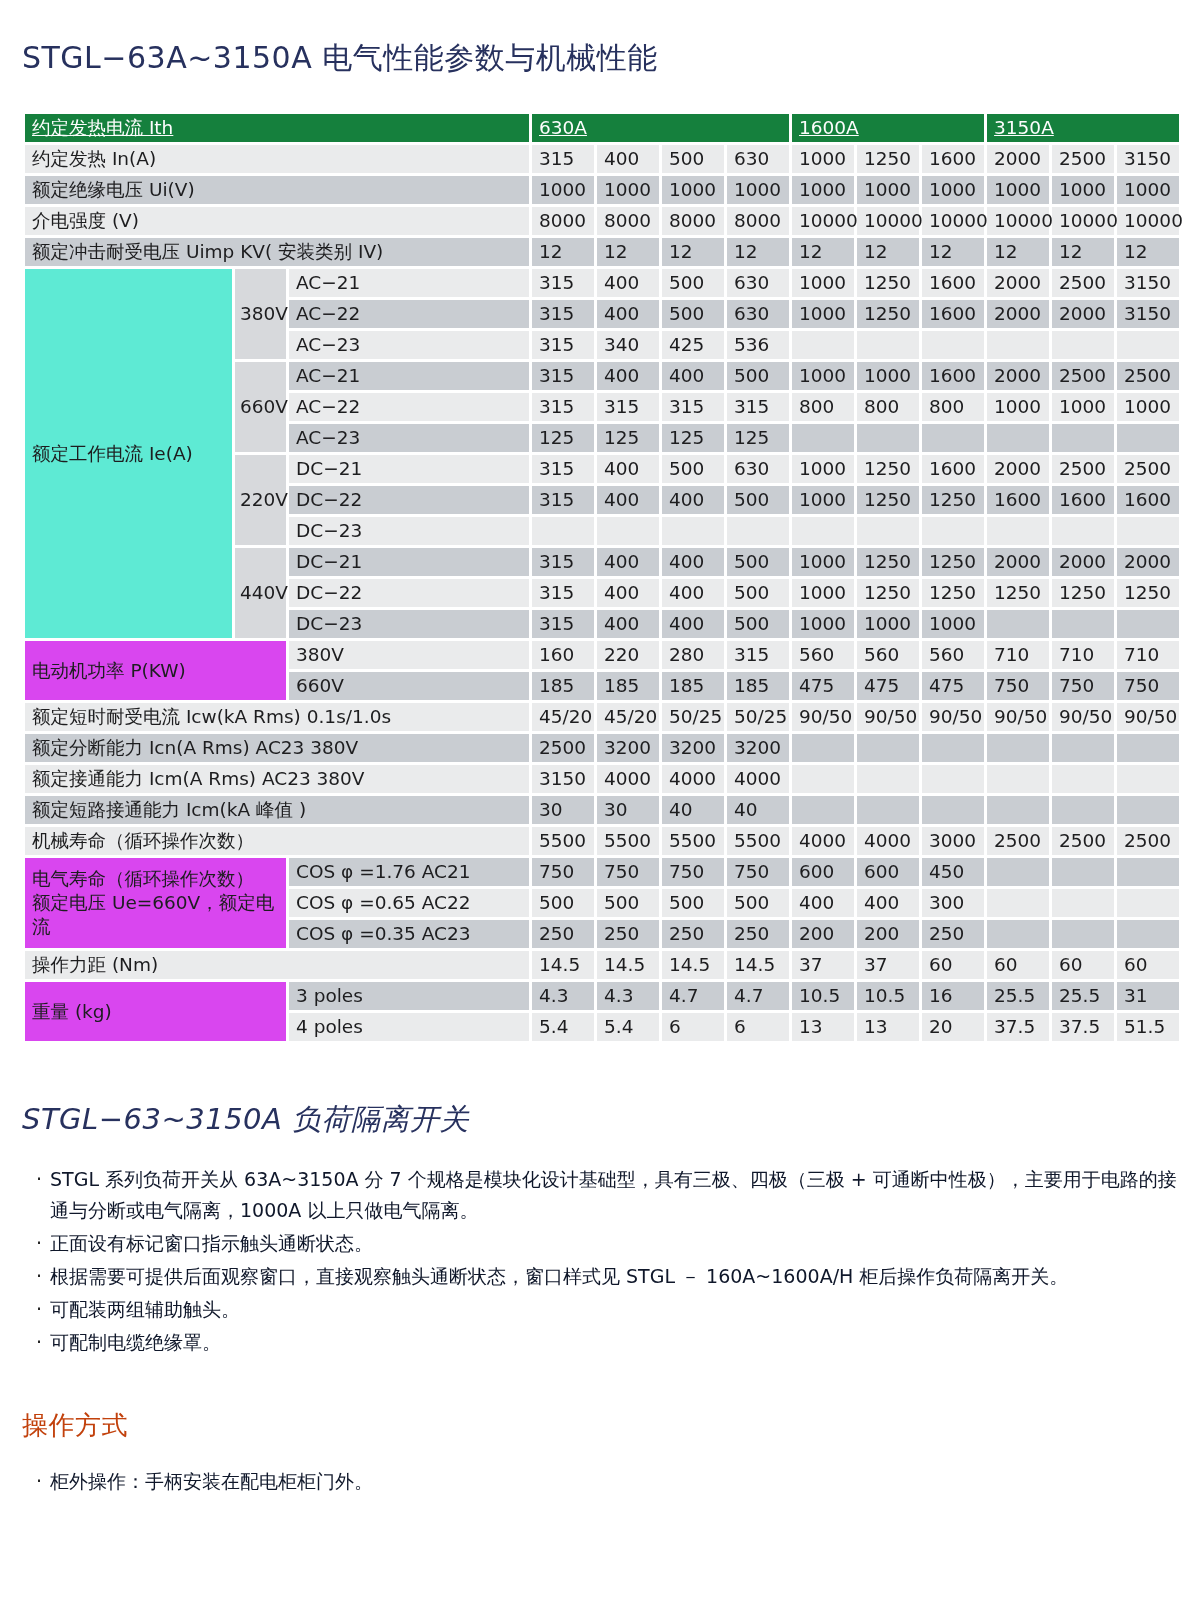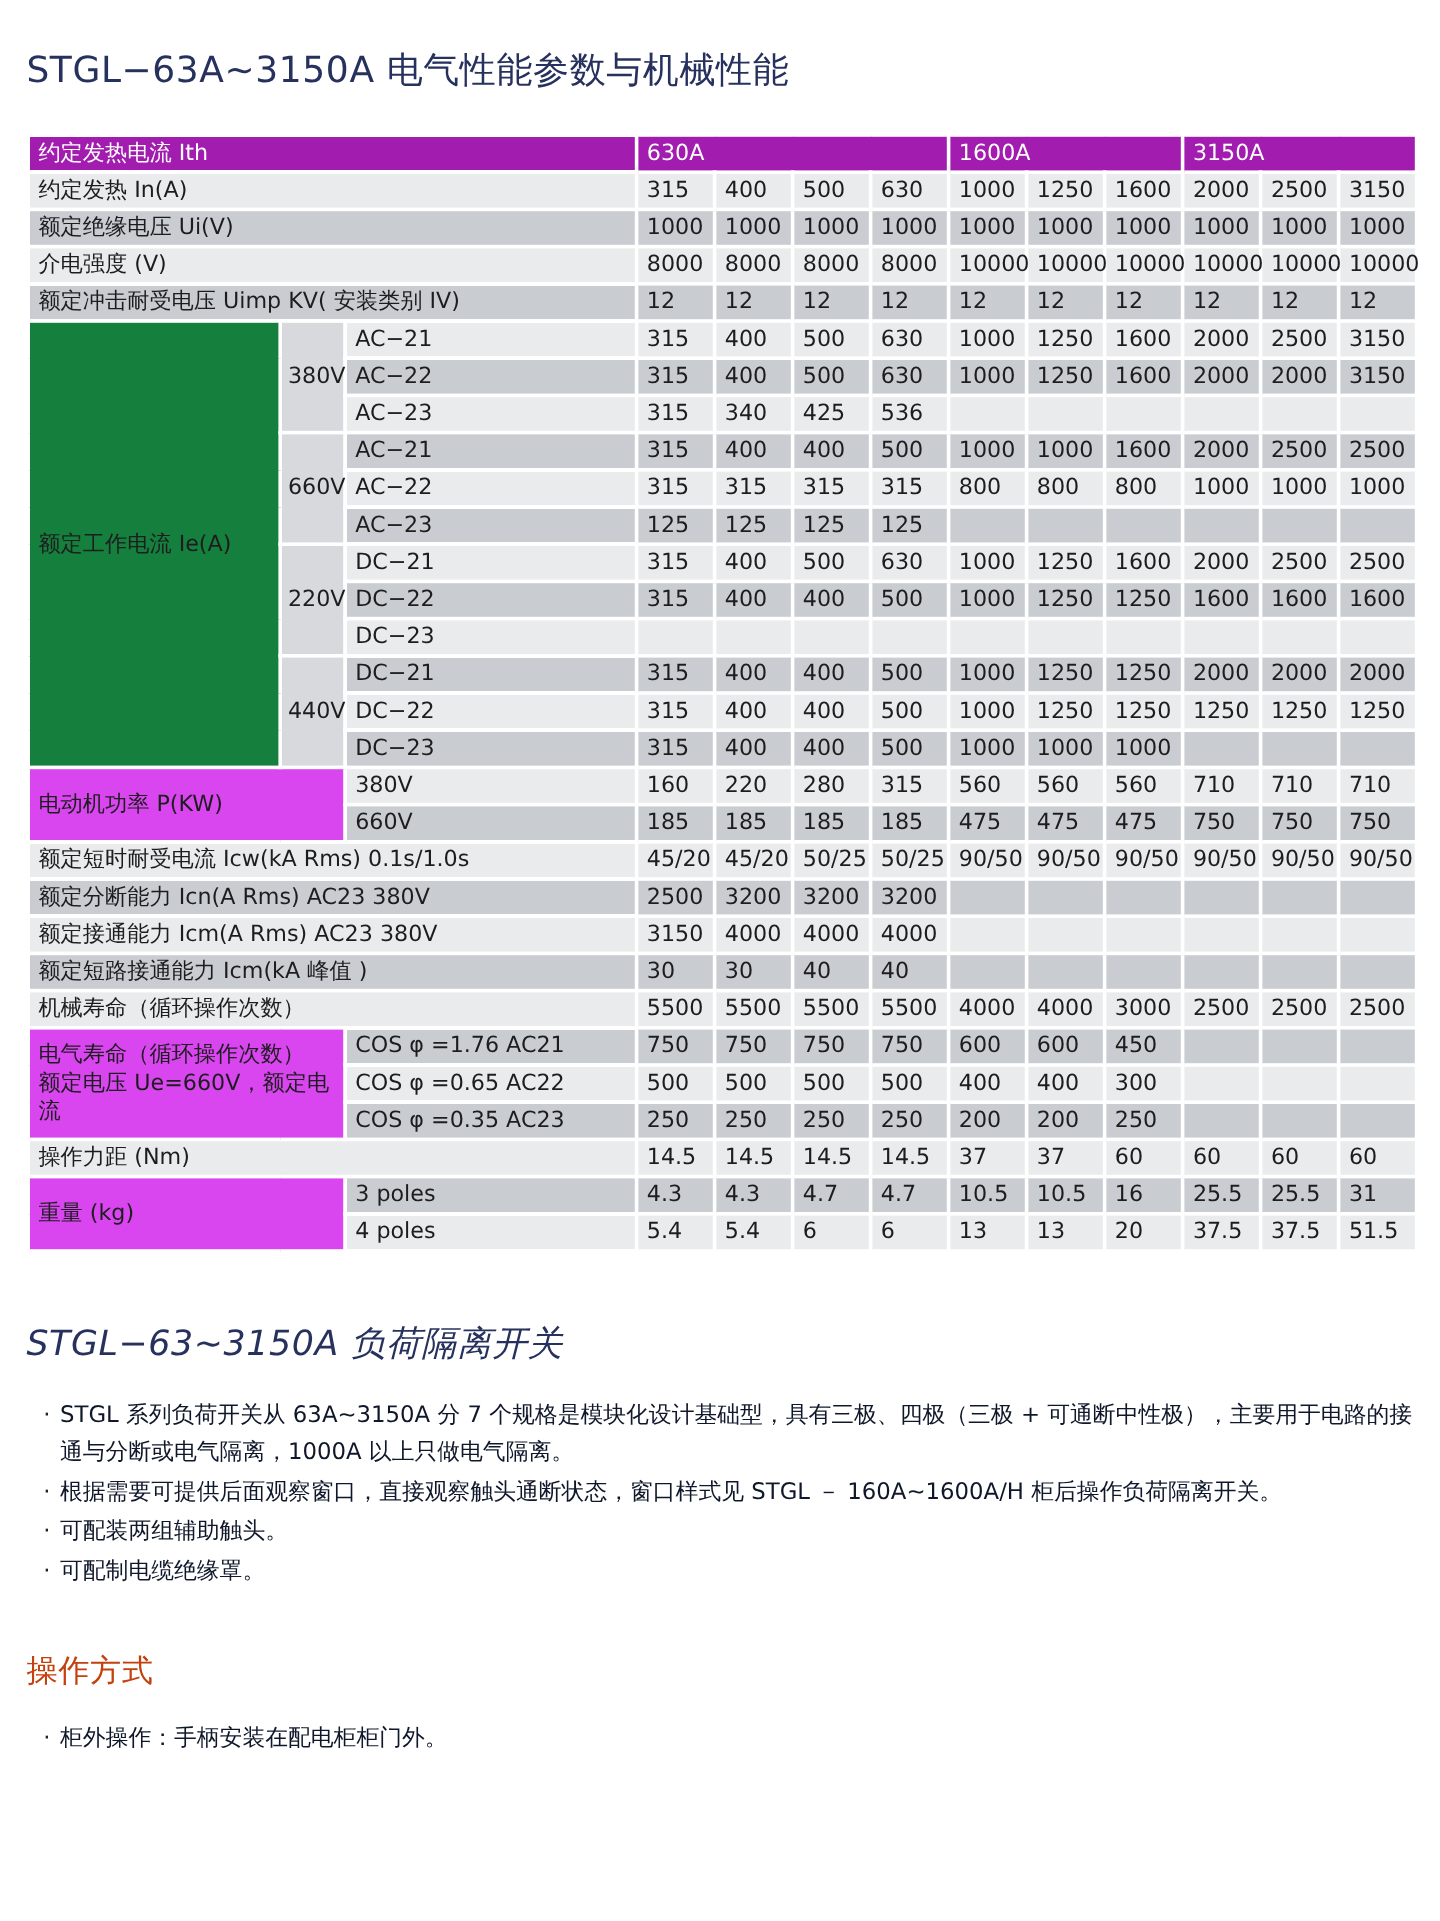--- a/index.html
+++ b/index.html
@@ -5,24 +5,24 @@
   html,body{margin:0;padding:0;background:#fff;}
   body{width:1200px;font-family:"DejaVu Sans","Liberation Sans",sans-serif;color:#1d1d1f;}
   .page{width:987px;min-height:1601px;box-sizing:border-box;padding:38px 20px 40px 22px;}
   h1{font-size:30px;font-weight:500;color:#27315e;margin:0 0 32px 0;letter-spacing:.5px;}
   h2{font-size:29px;font-weight:500;color:#27315e;margin:56px 0 24px 0;letter-spacing:.5px;font-style:italic;}
   h3{font-size:26px;font-weight:500;color:#c2410c;margin:50px 0 22px 0;letter-spacing:.5px;}
 
   table.spec{border-collapse:collapse;table-layout:fixed;width:1158px;}
   table.spec td{border:3px solid #fff;height:28px;font-size:18.5px;line-height:28px;
     padding:0 2px 0 7px;white-space:nowrap;vertical-align:middle;}
-  tr.hd td{background:#a21caf;color:#fdfdfd;}
+  tr.hd td{background:#15803d;color:#fdfdfd;text-decoration:underline;}
   tr.lt td{background:#eaebec;}
   tr.dk td{background:#c9cdd2;}
-  tr td.grp{background:#15803d;vertical-align:middle;}
+  tr td.grp{background:#5eead4;vertical-align:middle;}
   tr td.volt{background:#d7d9dc;vertical-align:middle;padding-left:5px;}
   tr td.mid{background:#d946ef;vertical-align:middle;white-space:normal;line-height:24px;}
   td.lbl,td.cat{overflow:hidden;}
 
   .bullets{list-style:none;margin:0;padding:0;width:1158px;}
   .bullets li{position:relative;padding-left:20px;font-size:19px;line-height:31px;color:#0f172a;margin:0 0 2px 8px;}
   .bullets li::before{content:"·";position:absolute;left:6px;top:0;color:#222;}
   .op-bullets li{line-height:32px;}
 </style>
 </head>
@@ -471,20 +471,21 @@
           <td>37.5</td>
           <td>37.5</td>
           <td>51.5</td>
         </tr>
     </tbody>
   </table>
 
   <h2>STGL−63~3150A 负荷隔离开关</h2>
   <ul class="bullets">
     <li>STGL 系列负荷开关从 63A~3150A 分 7 个规格是模块化设计基础型，具有三极、四极（三极 + 可通断中性极），主要用于电路的接通与分断或电气隔离，1000A 以上只做电气隔离。</li>
+    <li>正面设有标记窗口指示触头通断状态。</li>
     <li>根据需要可提供后面观察窗口，直接观察触头通断状态，窗口样式见 STGL － 160A~1600A/H 柜后操作负荷隔离开关。</li>
     <li>可配装两组辅助触头。</li>
     <li>可配制电缆绝缘罩。</li>
   </ul>
 
   <h3>操作方式</h3>
   <ul class="bullets op-bullets">
     <li>柜外操作：手柄安装在配电柜柜门外。</li>
   </ul>
 

